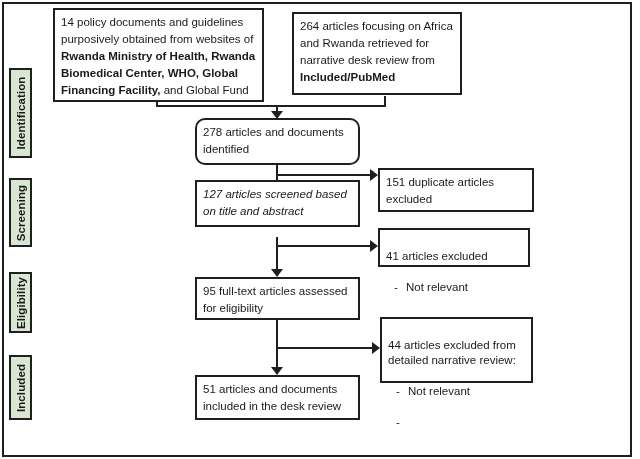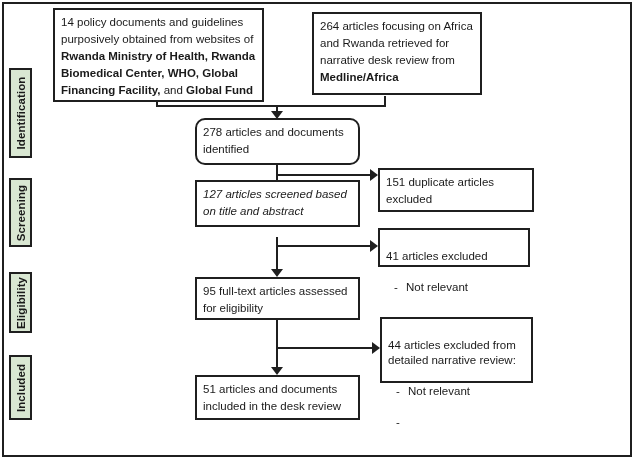--- a/index.html
+++ b/index.html
@@ -101,26 +101,26 @@
     <span class="stage-label">Eligibility</span>
   </div>
   <div class="stage" style="top:355px;height:65px;">
     <span class="stage-label">Included</span>
   </div>
 
   <div class="box" style="left:53px;top:8px;width:211px;height:94px;"><span>14 policy documents and guidelines
 purposively obtained from websites of
 </span><span style="font-weight: bold;">Rwanda Ministry of Health, Rwanda
 Biomedical Center, WHO, Global
-Financing Facility,</span><span> and </span><span style="font-weight: bold;">Global Fund</span></div>
+Financing Facility,</span><span> and </span><span style="font-weight: normal;">Global Fund</span></div>
 
-  <div class="box" style="left:312px;top:12px;width:170px;height:83px;"><span>264 articles focusing on Africa
+  <div class="box" style="left:292px;top:12px;width:170px;height:83px;"><span>264 articles focusing on Africa
 and Rwanda retrieved for
 narrative desk review from
-</span><span style="font-weight: bold;">Medline/Africa</span></div>
+</span><span style="font-weight: bold;">Included/PubMed</span></div>
 
   <div class="box" style="left:195px;top:118px;width:165px;height:47px;border-radius:10px;">278 articles and documents
 identified</div>
 
   <div class="box" style="left:378px;top:168px;width:156px;height:44px;">151 duplicate articles
 excluded</div>
 
   <div class="box" style="left:195px;top:180px;width:165px;height:47px;font-style:italic;">127 articles screened based
 on title and abstract</div>
 

